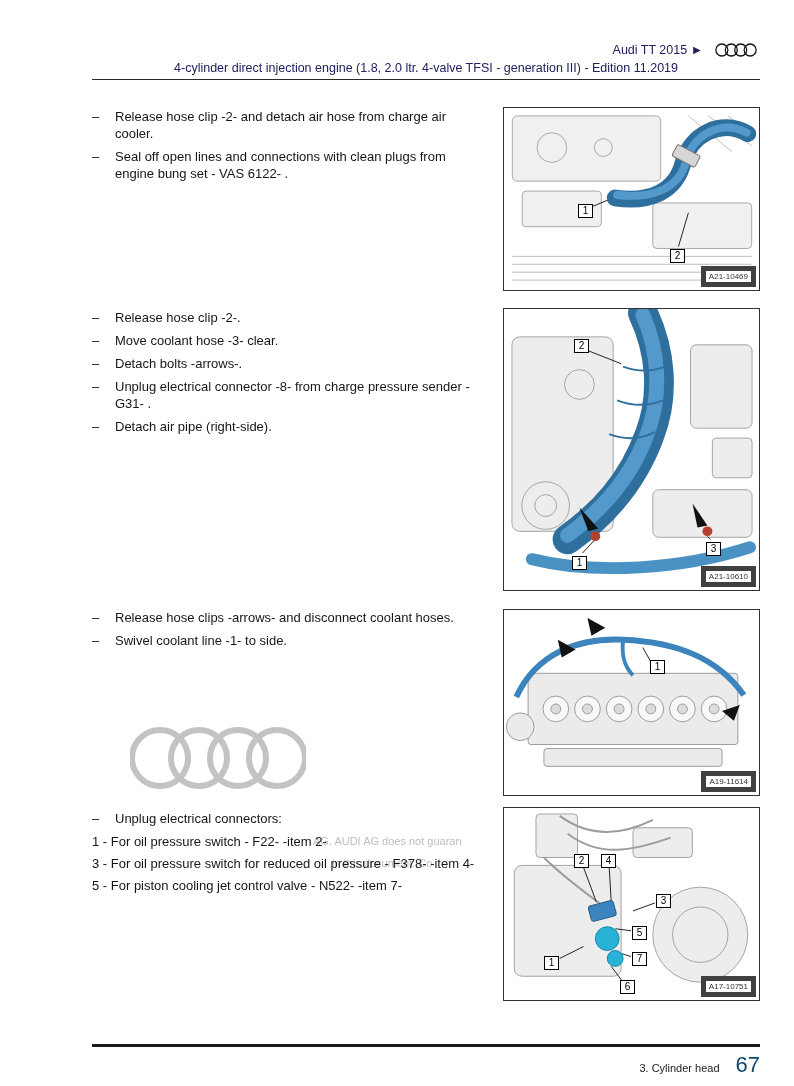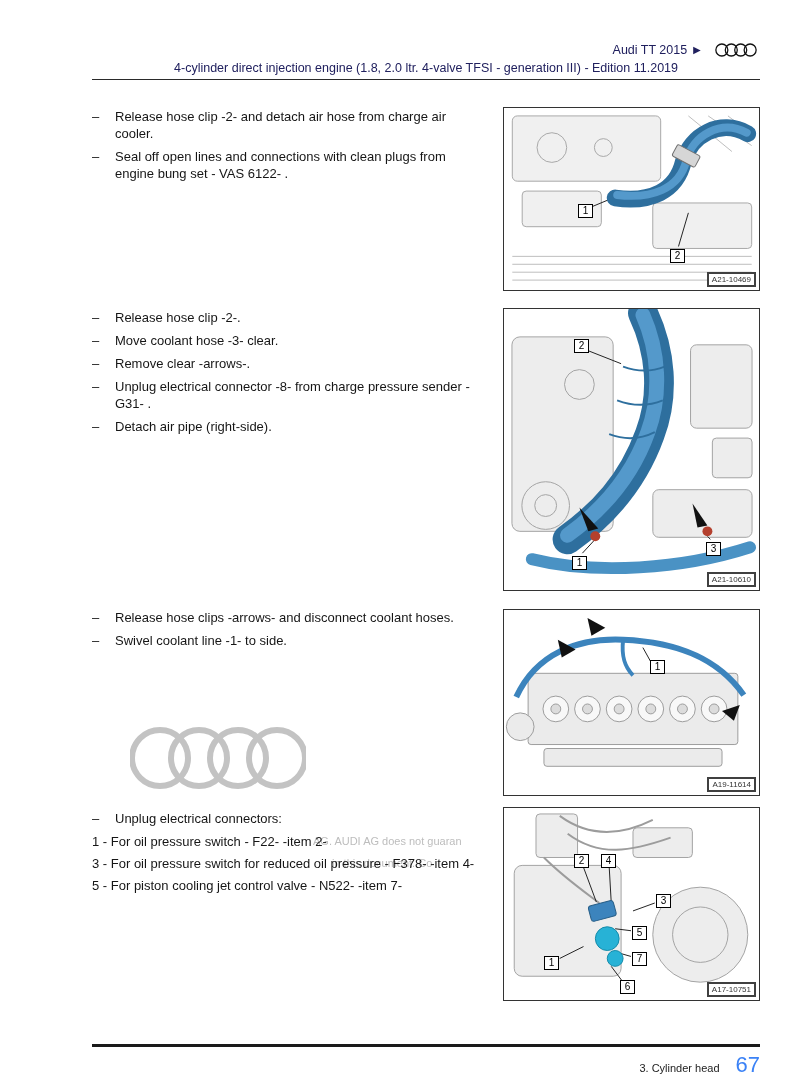--- a/index.html
+++ b/index.html
@@ -29,37 +29,37 @@
   .fig { position:absolute; margin:0; border:1px solid #333; background:#fff; box-sizing:border-box; z-index:1; }
   .art { position:absolute; left:0; top:0; width:100%; height:100%; }
   .callout {
     position:absolute; z-index:3; box-sizing:border-box;
     min-width:15px; height:14px; padding:0 2px;
     border:1px solid #000; background:#fff;
     font-size:10px; line-height:12px; text-align:center; color:#000;
   }
   .figref {
     position:absolute; right:3px; bottom:3px; z-index:3;
-    border:2px solid #404040; background:#fff; padding:0 3px;
+    border:5px solid #404040; background:#fff; padding:0 3px;
     font-size:8px; line-height:11px; color:#333;
   }
   
   .watermark-rings { position:absolute; left:130px; top:723px; width:176px; height:70px; z-index:0; }
   .wm-line { position:absolute; z-index:0; font-size:11px; color:#bdbdbd; white-space:nowrap; }
   .wm-0 { left:134px; top:811px; }
   .wm-1 { left:313px; top:835px; }
   .wm-2 { left:332px; top:857px; }
   
   .footer-rule { position:absolute; top:1044px; left:92px; width:668px; height:3px; background:#1a1a1a; z-index:2; }
   .footer {
     position:absolute; top:1052px; left:92px; width:668px; z-index:2;
     display:flex; justify-content:flex-end; align-items:baseline; gap:16px;
   }
   .fsec { font-size:11px; color:#222;margin-left:42px; }
-  .fpage { font-size:22px; color:#3b82f6; }
+  .fpage { font-size:22px; color:#0c4a6e; }
 </style>
 </head>
 <body>
 
 <div class="page">
 
   <svg class="watermark-rings" viewBox="0 0 176 70" aria-hidden="true">
     <g fill="none" stroke="#c3c3c3" stroke-width="6">
       <circle cx="30" cy="35" r="28"></circle>
       <circle cx="69" cy="35" r="28"></circle>
@@ -99,21 +99,21 @@
     <div class="item">
       <span class="dash">–</span>
       <span class="txt">Release hose clip -2-.</span>
     </div>
     <div class="item">
       <span class="dash">–</span>
       <span class="txt">Move coolant hose -3- clear.</span>
     </div>
     <div class="item">
       <span class="dash">–</span>
-      <span class="txt">Remove clear -arrows-.</span>
+      <span class="txt">Detach bolts -arrows-.</span>
     </div>
     <div class="item">
       <span class="dash">–</span>
       <span class="txt">Unplug electrical connector -8- from charge pressure sender - G31- .</span>
     </div>
     <div class="item">
       <span class="dash">–</span>
       <span class="txt">Detach air pipe (right-side).</span>
     </div>
   </section>

